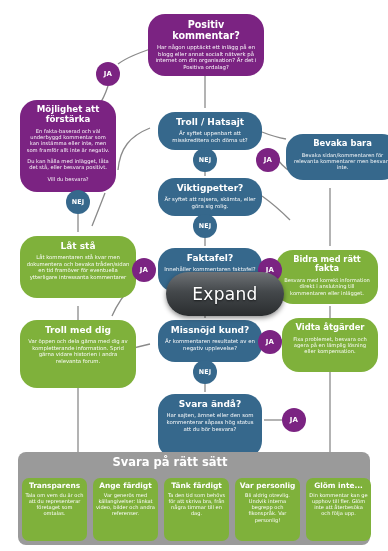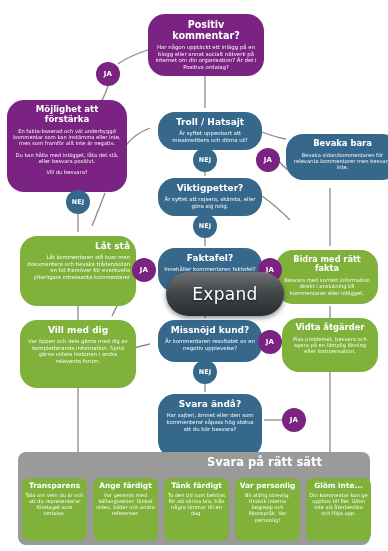--- a/index.html
+++ b/index.html
@@ -26,21 +26,21 @@
   .expand{position:absolute;z-index:6;display:flex;align-items:center;
           justify-content:center;color:#fff;border-radius:22px;
           background:linear-gradient(180deg,#6e7276 0%,#44484b 45%,#2a2d2f 100%);
           box-shadow:0 2px 5px rgba(0,0,0,.45);}
   .expand span{font-size:17px;font-weight:400;letter-spacing:.3px;
                text-shadow:0 1px 2px rgba(0,0,0,.6);}
 
   #bottom-panel{position:absolute;z-index:3;left:18px;top:452px;width:352px;
                 height:93px;background:#9a9a9a;border-radius:8px;}
   #bottom-title{position:absolute;z-index:4;left:18px;top:455px;width:304px;
-                text-align:right;color:#fff;font-weight:bold;font-size:11.5px;}
+                text-align:center;color:#fff;font-weight:bold;font-size:11.5px;}
   .col{position:absolute;z-index:5;top:478px;width:65px;height:63px;
        background:#7fb13b;border-radius:7px;color:#fff;text-align:center;
        padding:4px 3px;box-sizing:border-box;}
   .col .ctitle{font-weight:bold;font-size:7.4px;line-height:1.1;margin-bottom:2px;}
   .col .cbody{font-size:5.1px;line-height:1.2;}
 </style>
 </head>
 <body>
 
 <div id="stage">
@@ -77,21 +77,21 @@
 
   <div class="node purple" style="left:148px;top:14px;width:116px;height:62px;">
     <div class="title" style="font-size:9.6px;">Positiv kommentar?</div>
     <div class="body" style="font-size:5.4px;">Har någon upptäckt ett inlägg på en blogg eller annat socialt nätverk på internet om din organisation? Är det i Positiva ordalag?</div>
   </div>
 
   <div class="badge" style="left:96px;top:62px;width:24px;height:24px;font-size:7px;">
     <span>JA</span>
   </div>
 
-  <div class="node purple" style="left:7px;top:100px;width:120px;height:92px;text-align:center;">
+  <div class="node purple" style="left:20px;top:100px;width:96px;height:92px;text-align:center;">
     <div class="title" style="font-size:8.6px;">Möjlighet att förstärka</div>
     <div class="body" style="font-size:5.2px;">En fakta-baserad och väl underbyggd kommentar som kan instämma eller inte, men som framför allt inte är negativ.</div>
     <div class="body" style="font-size:5.2px;margin-top:5px;">Du kan hålla med inlägget, låta det stå, eller besvara positivt.</div>
     <div class="body" style="font-size:5.2px;margin-top:5px;">Vill du besvara?</div>
   </div>
 
   <div class="badge nej" style="left:66px;top:190px;width:24px;height:24px;font-size:6.4px;">
     <span>NEJ</span>
   </div>
 
@@ -115,21 +115,21 @@
 
   <div class="node blue" style="left:158px;top:178px;width:104px;height:38px;">
     <div class="title" style="font-size:9px;">Viktigpetter?</div>
     <div class="body" style="font-size:5.4px;">Är syftet att rajsera, skämta, eller göra sig rolig.</div>
   </div>
 
   <div class="badge nej" style="left:193px;top:214px;width:24px;height:24px;font-size:6.4px;">
     <span>NEJ</span>
   </div>
 
-  <div class="node green" style="left:20px;top:236px;width:116px;height:70px;text-align:right;">
+  <div class="node green" style="left:20px;top:236px;width:116px;height:62px;">
     <div class="title" style="font-size:9px;">Låt stå</div>
     <div class="body" style="font-size:5.3px;">Låt kommentaren stå kvar men dokumentera och bevaka tråden/sidan en tid framöver för eventuella ytterligare intressanta kommentarer</div>
   </div>
 
   <div class="badge" style="left:132px;top:258px;width:24px;height:24px;font-size:7px;">
     <span>JA</span>
   </div>
 
   <div class="node blue" style="left:158px;top:248px;width:104px;height:44px;">
     <div class="title" style="font-size:9px;">Faktafel?</div>
@@ -147,21 +147,21 @@
   <div class="node green" style="left:276px;top:250px;width:102px;height:54px;">
     <div class="title" style="font-size:8.2px;">Bidra med rätt fakta</div>
     <div class="body" style="font-size:5.2px;">Besvara med korrekt information direkt i anslutning till kommentaren eller inlägget.</div>
   </div>
 
   <div class="expand" style="left:166px;top:272px;width:118px;height:44px;">
     <span>Expand</span>
   </div>
 
   <div class="node green" style="left:20px;top:320px;width:116px;height:68px;">
-    <div class="title" style="font-size:9px;">Vill med dig</div>
+    <div class="title" style="font-size:9px;">Troll med dig</div>
     <div class="body" style="font-size:5.3px;">Var öppen och dela gärna med dig av kompletterande information. Sprid gärna vidare historien i andra relevanta forum.</div>
   </div>
 
   <div class="node blue" style="left:158px;top:320px;width:104px;height:42px;">
     <div class="title" style="font-size:9px;">Missnöjd kund?</div>
     <div class="body" style="font-size:5.4px;">Är kommentaren resultatet av en negativ upplevelse?</div>
   </div>
 
   <div class="badge" style="left:258px;top:330px;width:24px;height:24px;font-size:7px;">
     <span>JA</span>

